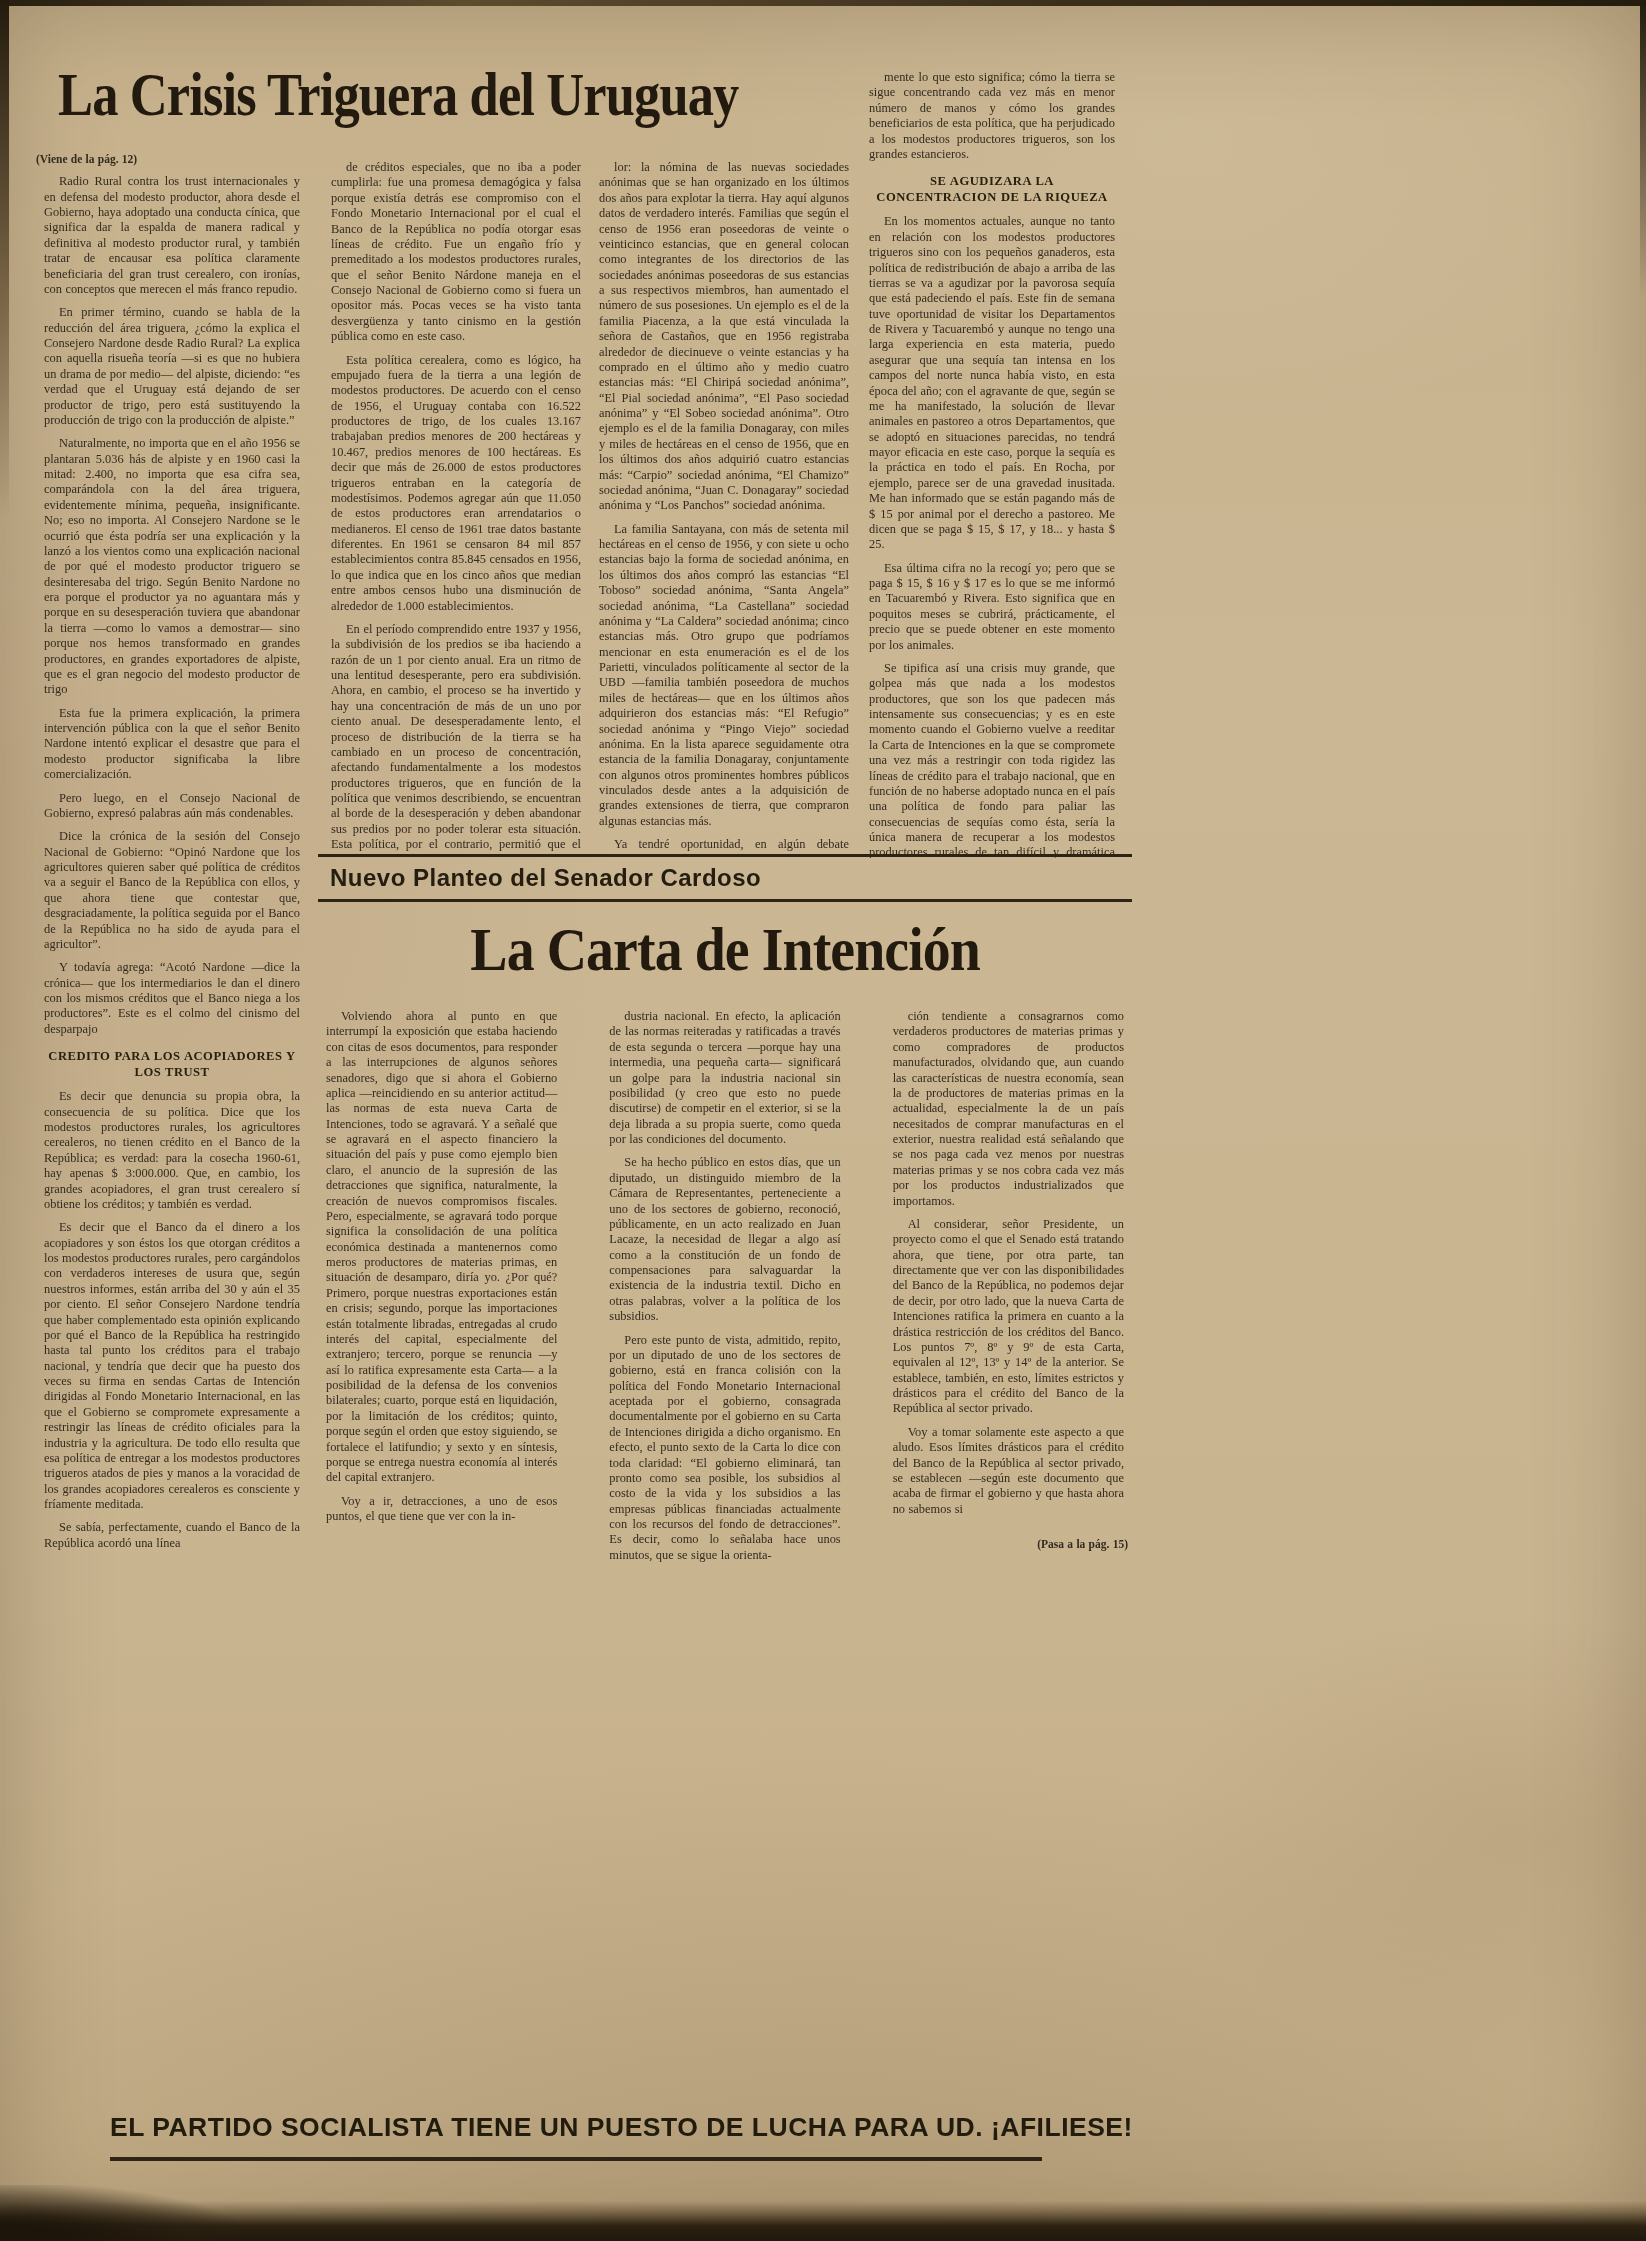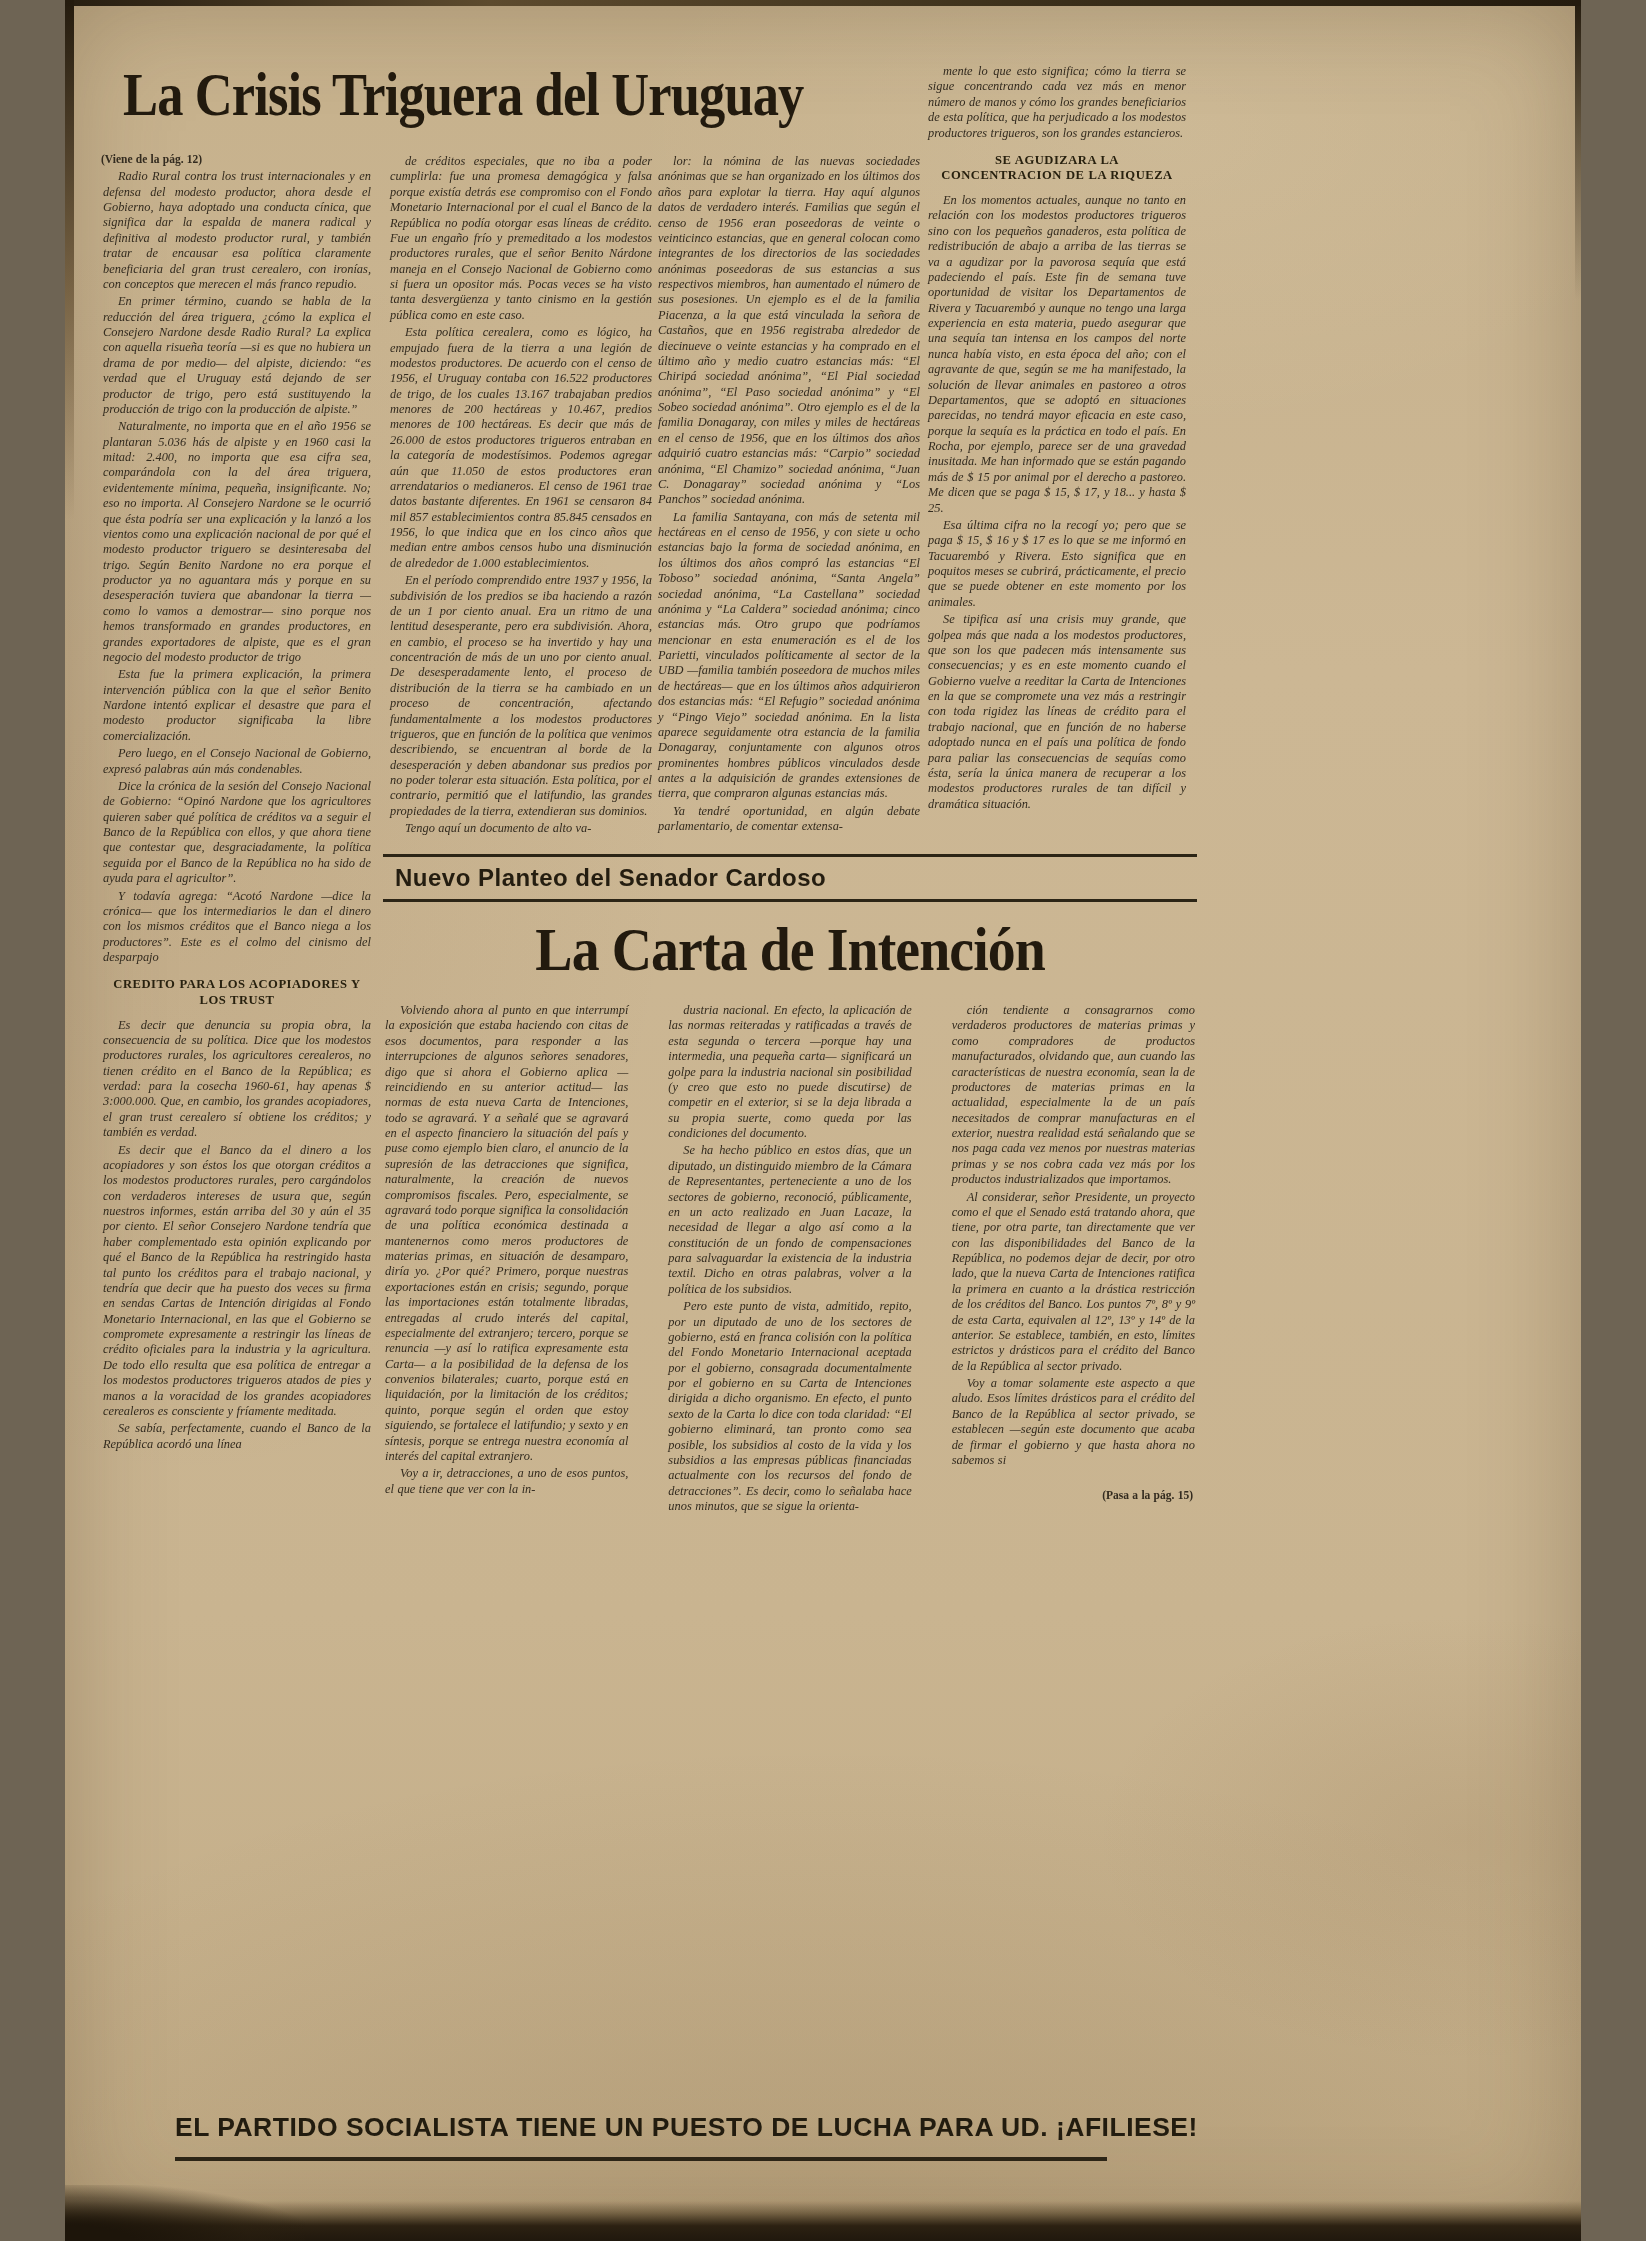--- a/index.html
+++ b/index.html
@@ -1,18 +1,18 @@
 <!DOCTYPE html>
 <html lang="es"><head>
 <meta charset="utf-8">
 <style>
   html,body{margin:0;padding:0;background:#6e6454;}
   .page{
     position:relative;
-    width:1516px;height:2241px;
+    width:1646px;height:2241px;
     margin:0 auto;
     background-color:#c9b48f;
     background-image:
       radial-gradient(ellipse 900px 500px at 72% 6%, rgba(255,246,222,0.10), transparent 60%),
       radial-gradient(ellipse 700px 900px at 8% 38%, rgba(118,86,50,0.10), transparent 70%),
       radial-gradient(ellipse 520px 320px at 92% 82%, rgba(118,86,50,0.12), transparent 70%),
       radial-gradient(ellipse 1500px 750px at 50% 102%, rgba(88,62,32,0.16), transparent 72%),
       linear-gradient(180deg,#c6b18c 0%,#ccb794 30%,#c9b490 72%,#c2ac86 100%);
     box-shadow:inset 0 0 110px rgba(70,50,25,0.30);
     overflow:hidden;
@@ -25,21 +25,21 @@
   .edge-bottom{bottom:0;left:0;right:0;height:40px;background:linear-gradient(0deg,#20180d 0%,#2c2112 38%,rgba(74,58,32,0.55) 70%,rgba(110,88,52,0) 100%);}
   .edge-left{top:0;left:0;width:9px;height:520px;background:linear-gradient(180deg,#241b0e,rgba(84,64,36,0.65) 55%,rgba(84,64,36,0));}
   .edge-right{top:0;right:0;width:6px;height:300px;background:linear-gradient(180deg,#241b0e,rgba(84,64,36,0));}
   .edge-corner{bottom:0;left:0;width:240px;height:56px;background:radial-gradient(ellipse at 0% 100%, #1d150a 20%, rgba(40,30,15,0.5) 55%, transparent 75%);}
 
   
   .headline1{position:absolute;left:58px;top:60px;margin:0;font-size:61px;font-weight:bold;color:#221a0e;white-space:nowrap;letter-spacing:-1px;}
   .headline1 .scale{display:inline-block;transform:scaleX(0.86);transform-origin:left center;}
 
   
-  p{margin:2px;text-indent:15px;text-align:justify;font-style:italic;}
+  p{margin:8px;text-indent:15px;text-align:justify;}
   .col{position:absolute;font-size:12.4px;line-height:1.24;overflow:hidden;word-spacing:0.4px;}
   .col1{left:36px;top:152px;width:272px;height:1818px;}
   .col2{left:323px;top:152px;width:266px;height:704px;}
   .col3{left:591px;top:152px;width:266px;height:704px;}
   .col4{left:861px;top:62px;width:262px;height:796px;}
   .viene{font-weight:bold;font-size:11.5px;text-indent:0;margin-bottom:3px;}
   .subhead{text-align:center;font-weight:bold;font-size:12.6px;margin:12px 10px 9px;letter-spacing:0.5px;color:#28210f;}
 
   
   .article2{position:absolute;left:318px;top:854px;width:814px;}

